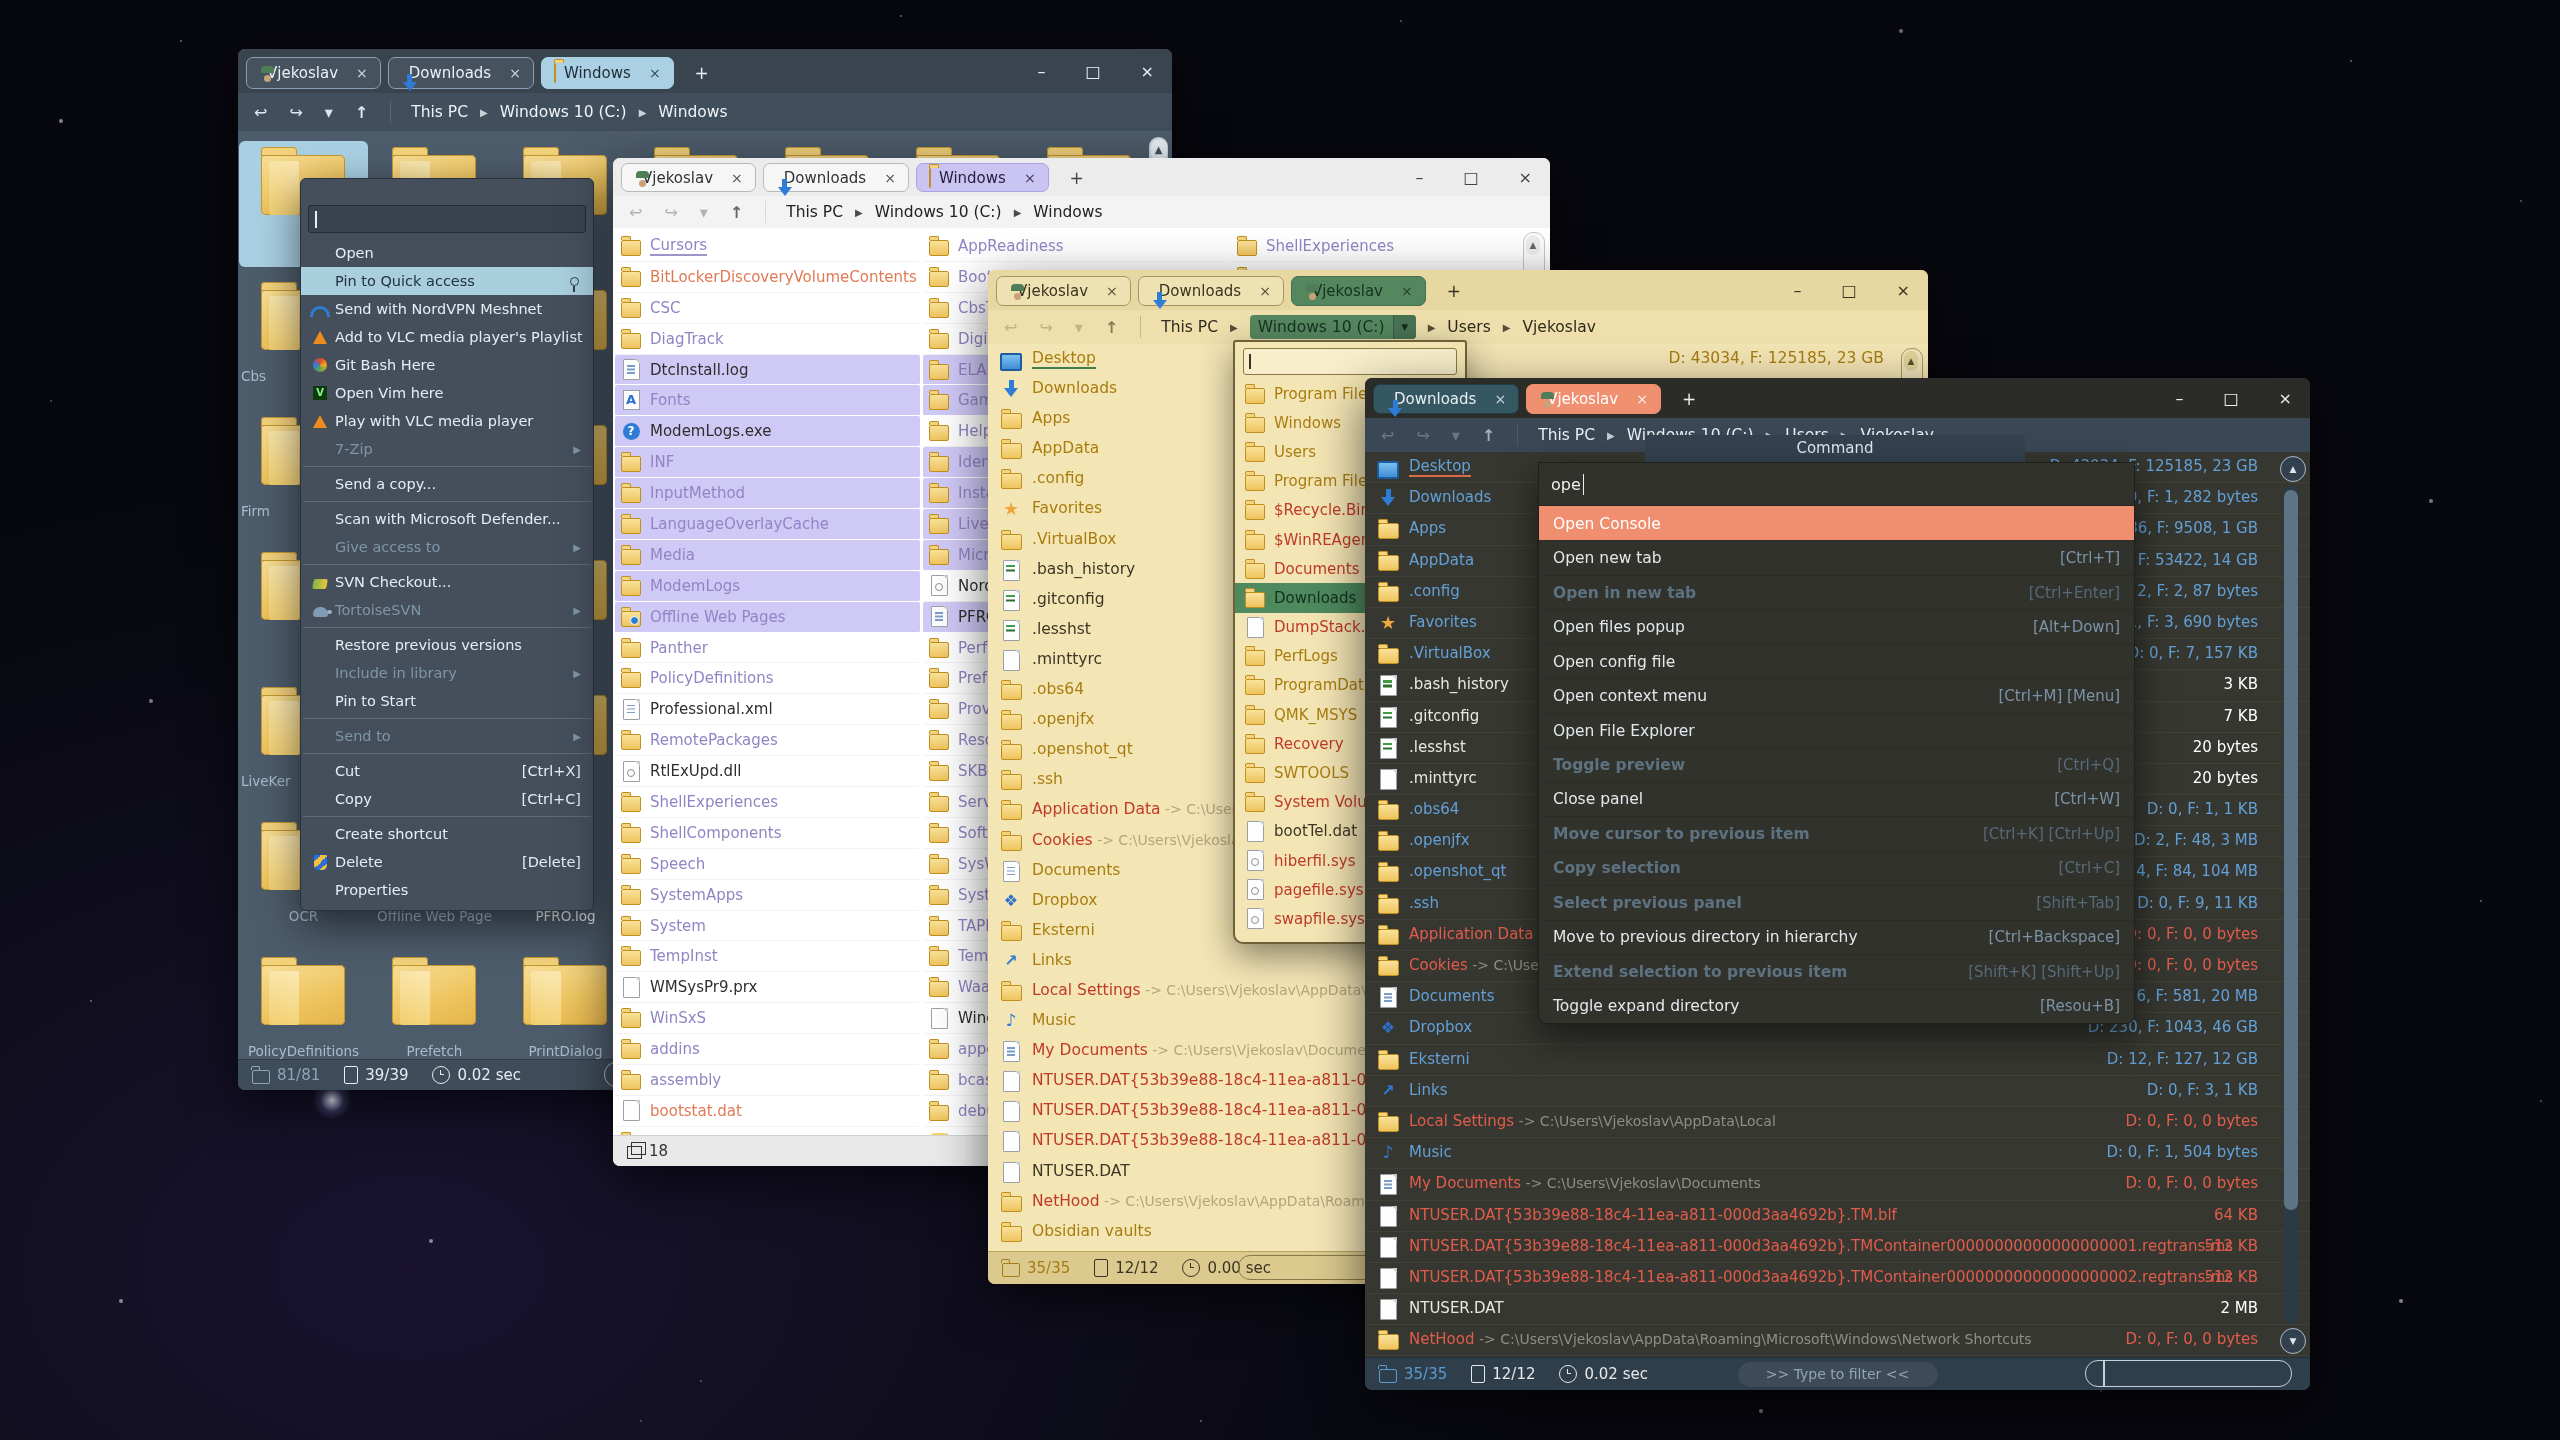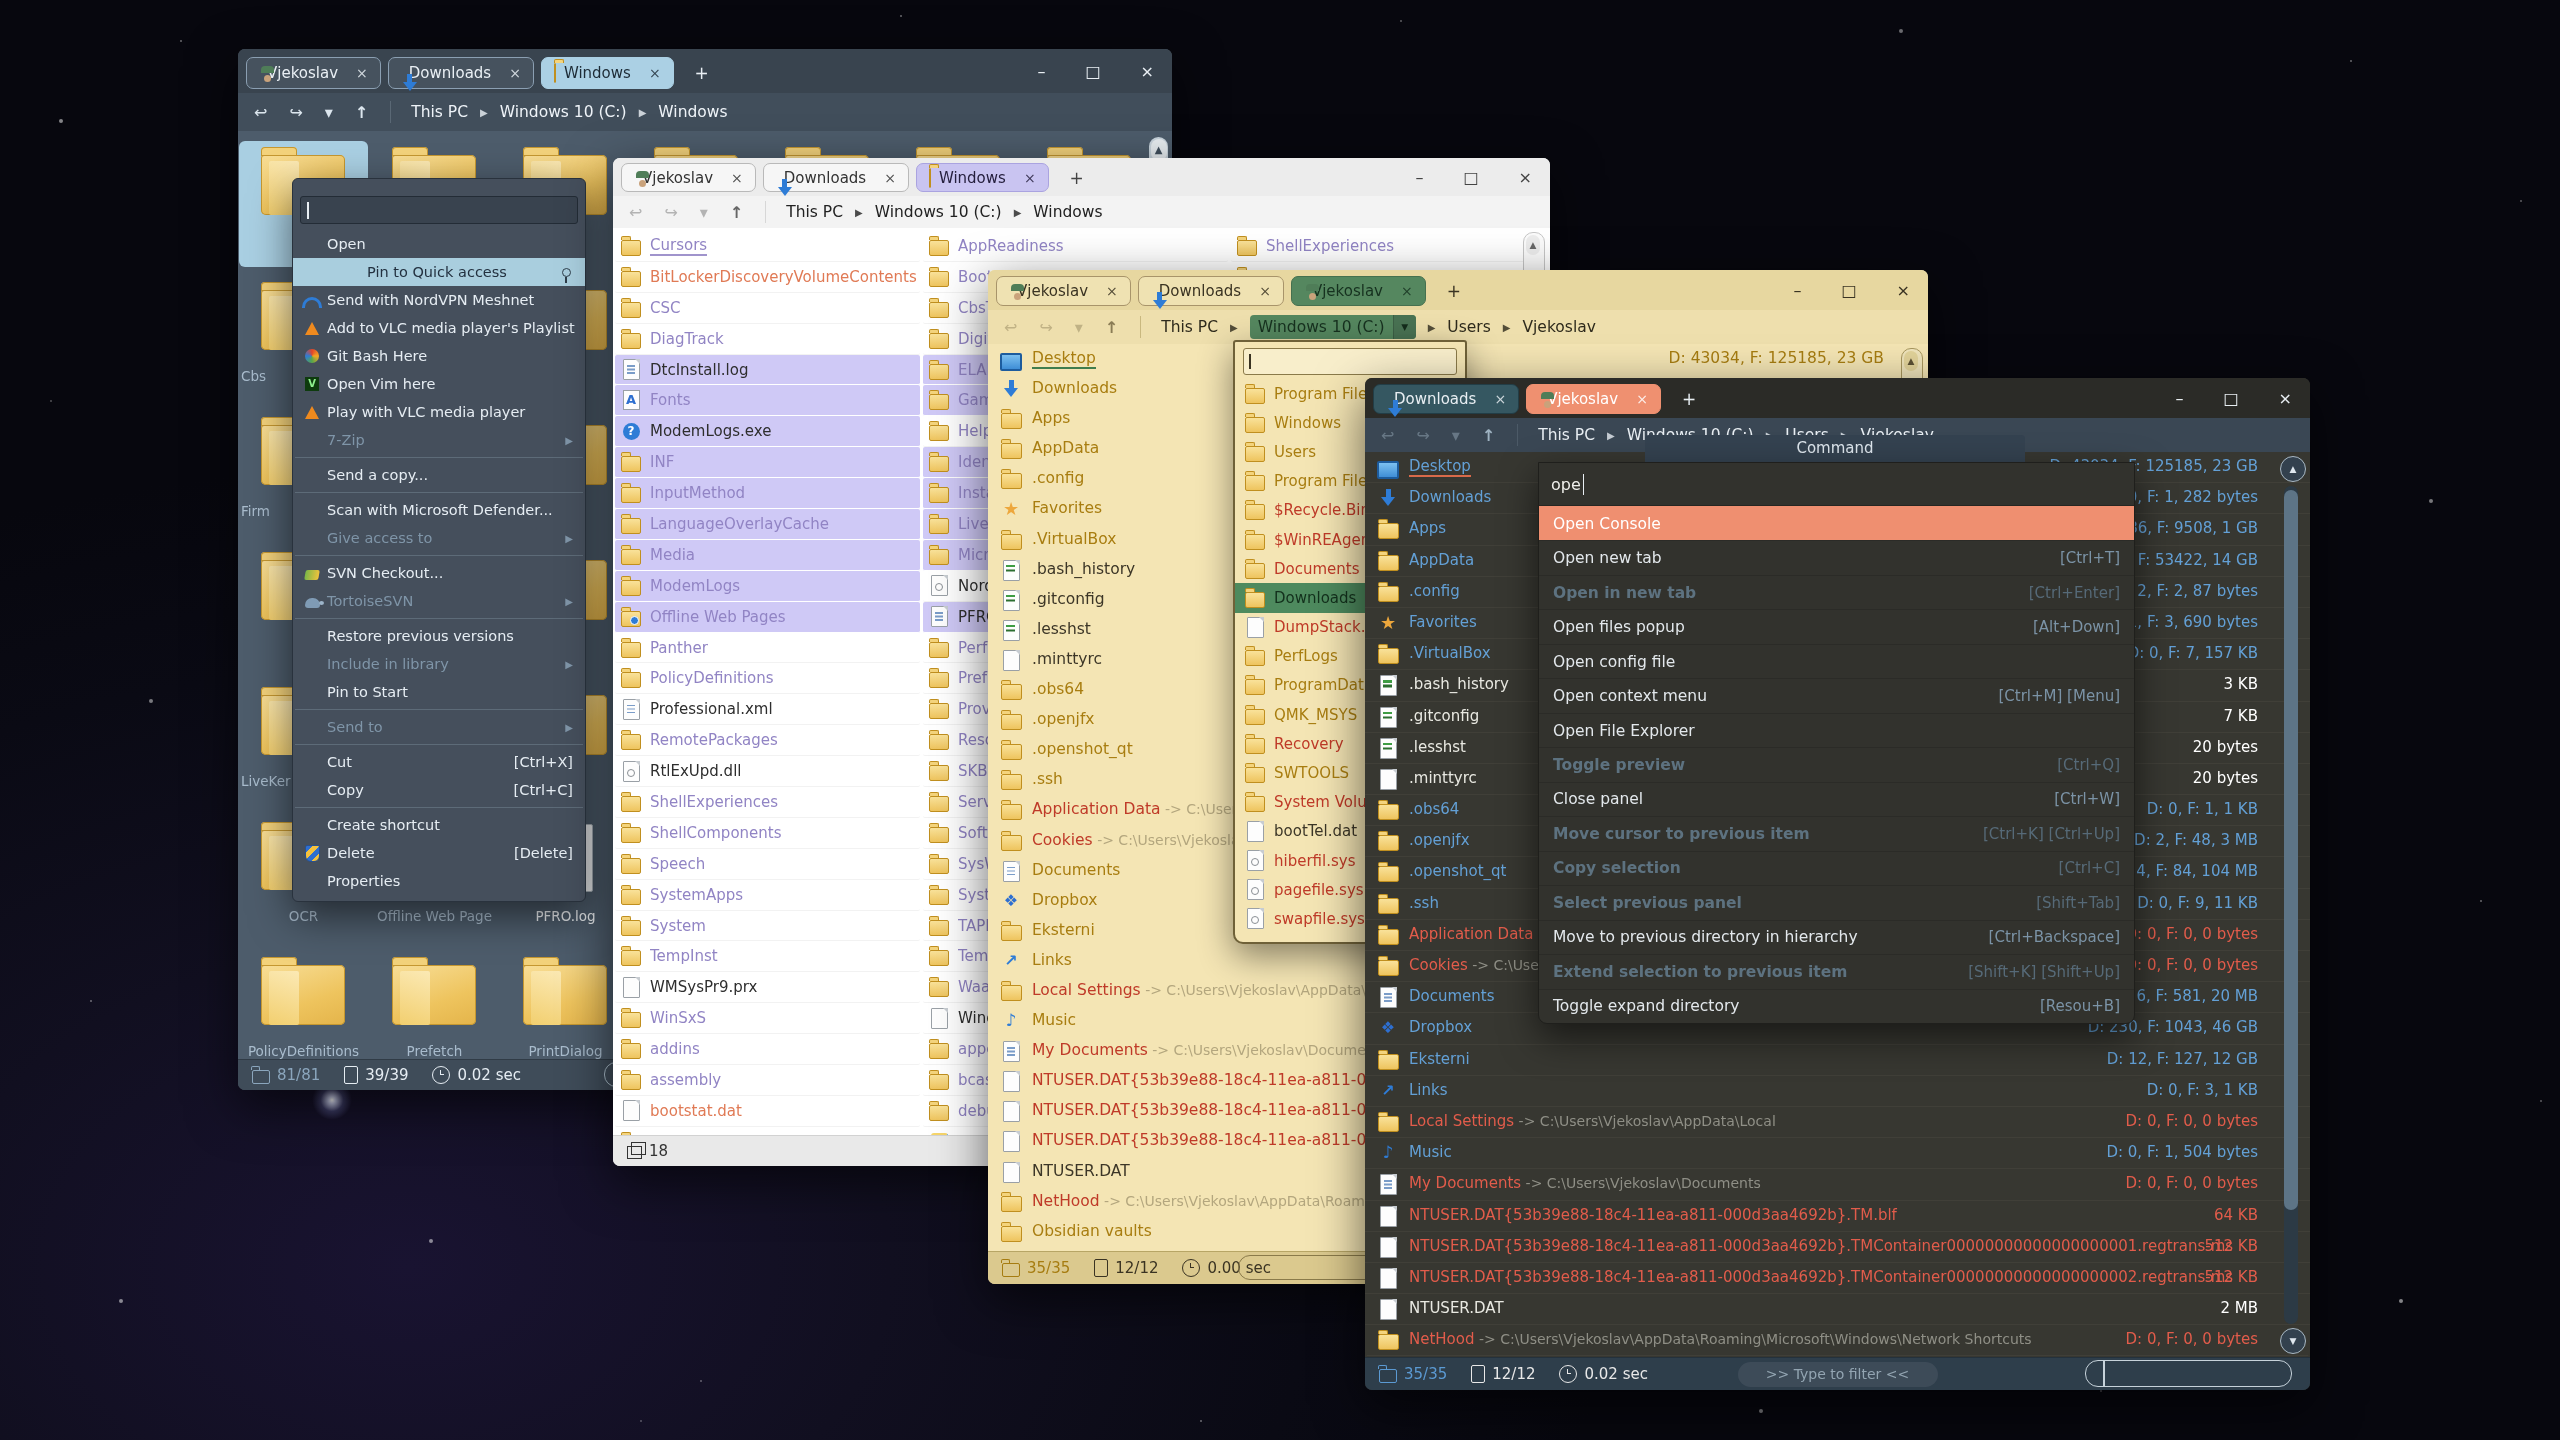--- a/index.html
+++ b/index.html
@@ -58,31 +58,31 @@
   .bigdoc:after{content:"";position:absolute;left:8px;top:10px;width:34px;height:2px;background:#9fb0bd;
     box-shadow:0 8px 0 #9fb0bd,0 16px 0 #9fb0bd,0 24px 0 #9fb0bd,0 32px 0 #9fb0bd;}
   .tlabel{position:absolute;left:-12px;right:-12px;top:92px;text-align:center;font-size:13.5px;color:#a9bccd;}
   .tlabel.file{color:#f2f5f8;}
   .tlabel.frag{text-align:left;left:2px;}
   .scroll1{position:absolute;right:4px;top:6px;width:19px;height:912px;background:#c9d5de;border-radius:10px;}
   .scroll1 .up{position:absolute;top:2px;left:1.5px;width:16px;height:22px;border-radius:9px;background:#e8eef2;color:#41505e;
     font-size:10px;text-align:center;line-height:22px;}
 
   
-  #menu{position:absolute;left:292px;top:178px;width:292px;z-index:20;background:#454f5c;border:1px solid #29323d;
-    border-radius:6px;box-shadow:0 14px 40px rgba(0,0,0,.55);padding:13px 0 6px;}
+  #menu{position:absolute;left:300px;top:178px;width:292px;z-index:20;background:#454f5c;border:1px solid #29323d;
+    border-radius:6px;box-shadow:0 14px 40px rgba(0,0,0,.55);padding:22px 0 6px;}
   #menu .minput{margin:4px 7px 6px;height:26px;background:#39434f;border:1px solid #232c36;border-radius:3px;display:flex;align-items:center;padding-left:6px;}
   .caret{display:inline-block;width:1.5px;height:17px;background:#e8eef3;}
   #menu .mrow{display:flex;align-items:center;height:28px;padding:0 12px 0 8px;color:#e6edf3;font-size:14.5px;}
   #menu .mrow .mic{width:22px;display:flex;justify-content:center;margin-right:4px;flex:none;}
   #menu .mrow .mlbl{flex:1;white-space:nowrap;}
   #menu .mrow .msc{color:#e6edf3;margin-left:12px;}
   #menu .mrow .sub{margin-left:12px;font-size:10px;}
   #menu .mrow.dim{color:#7f95a8;}
-  #menu .mrow.hl{background:#a9cede;color:#233140;gap:40px;}
+  #menu .mrow.hl{background:#a9cede;color:#233140;}
   #menu .msep{height:1px;background:#5d6b78;margin:3px 2px;}
   .pin{width:7px;height:7px;border:1.6px solid #2e3d4a;border-radius:50%;position:relative;margin-right:2px;}
   .pin:after{content:"";position:absolute;top:8px;left:2px;width:1.6px;height:6px;background:#2e3d4a;}
 
   
   #win2{left:613px;top:158px;width:937px;height:1008px;background:#fff;z-index:30;}
   #win2 .titlebar{height:38px;background:#ececec;}
   #win2 .tab{height:27px;background:#f6f6f6;border-color:#b9b9b9;color:#333;}
   #win2 .tab.active{background:#c9c4f1;border-color:#aaa3e0;color:#26203e;}
   #win2 .plus,#win2 .controls{color:#444;}

